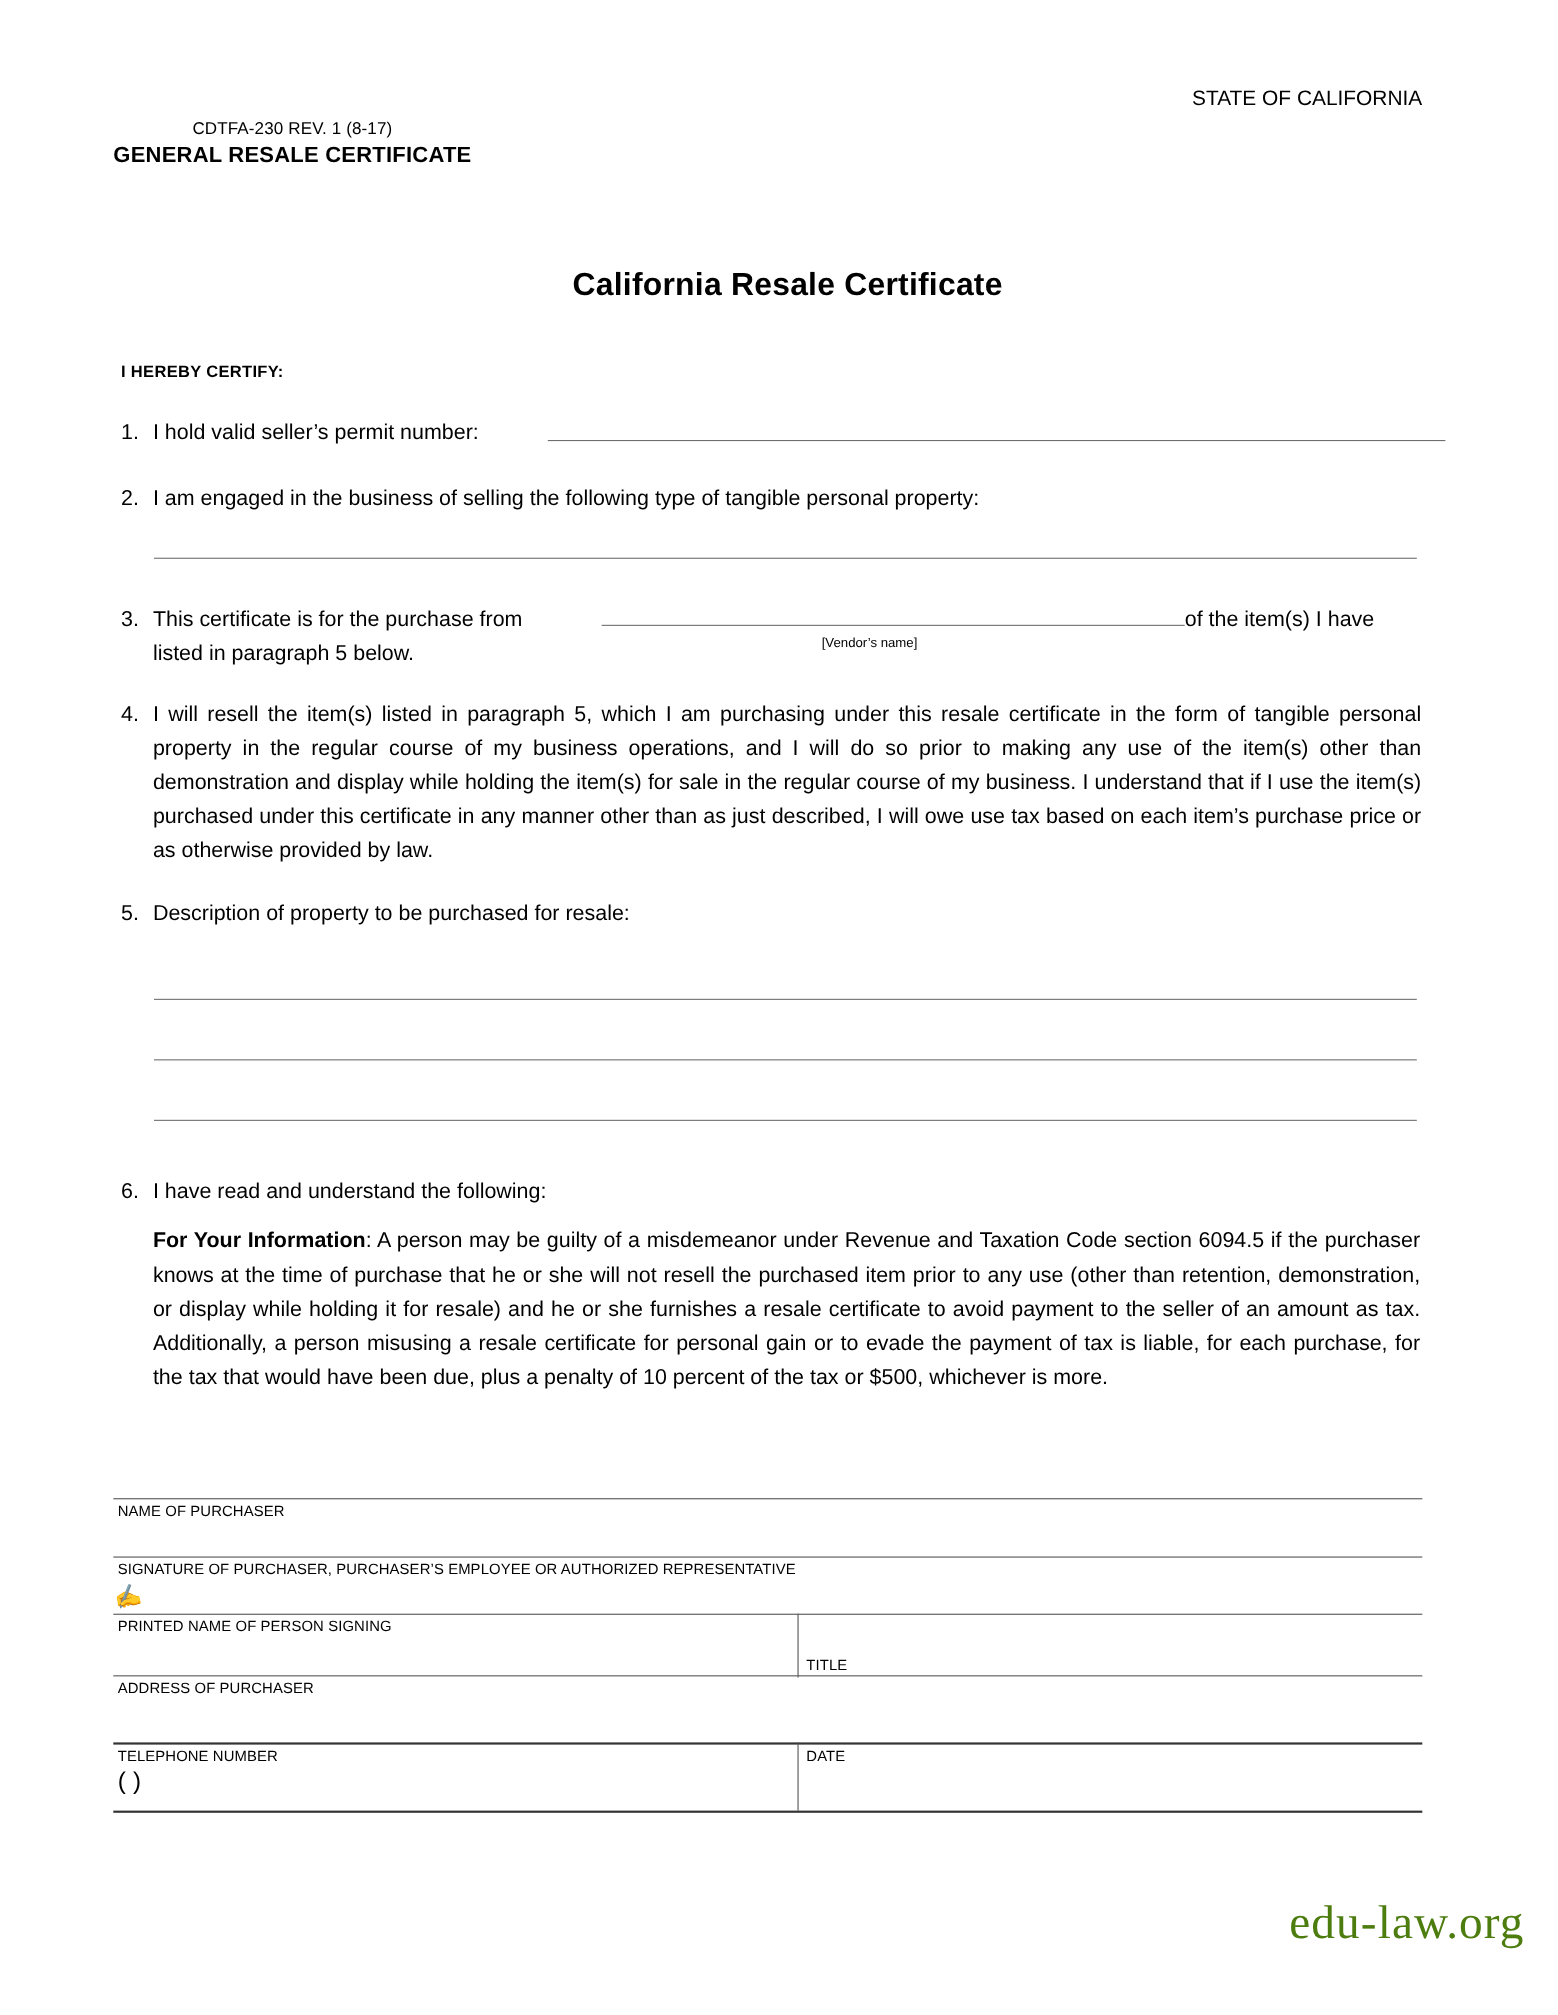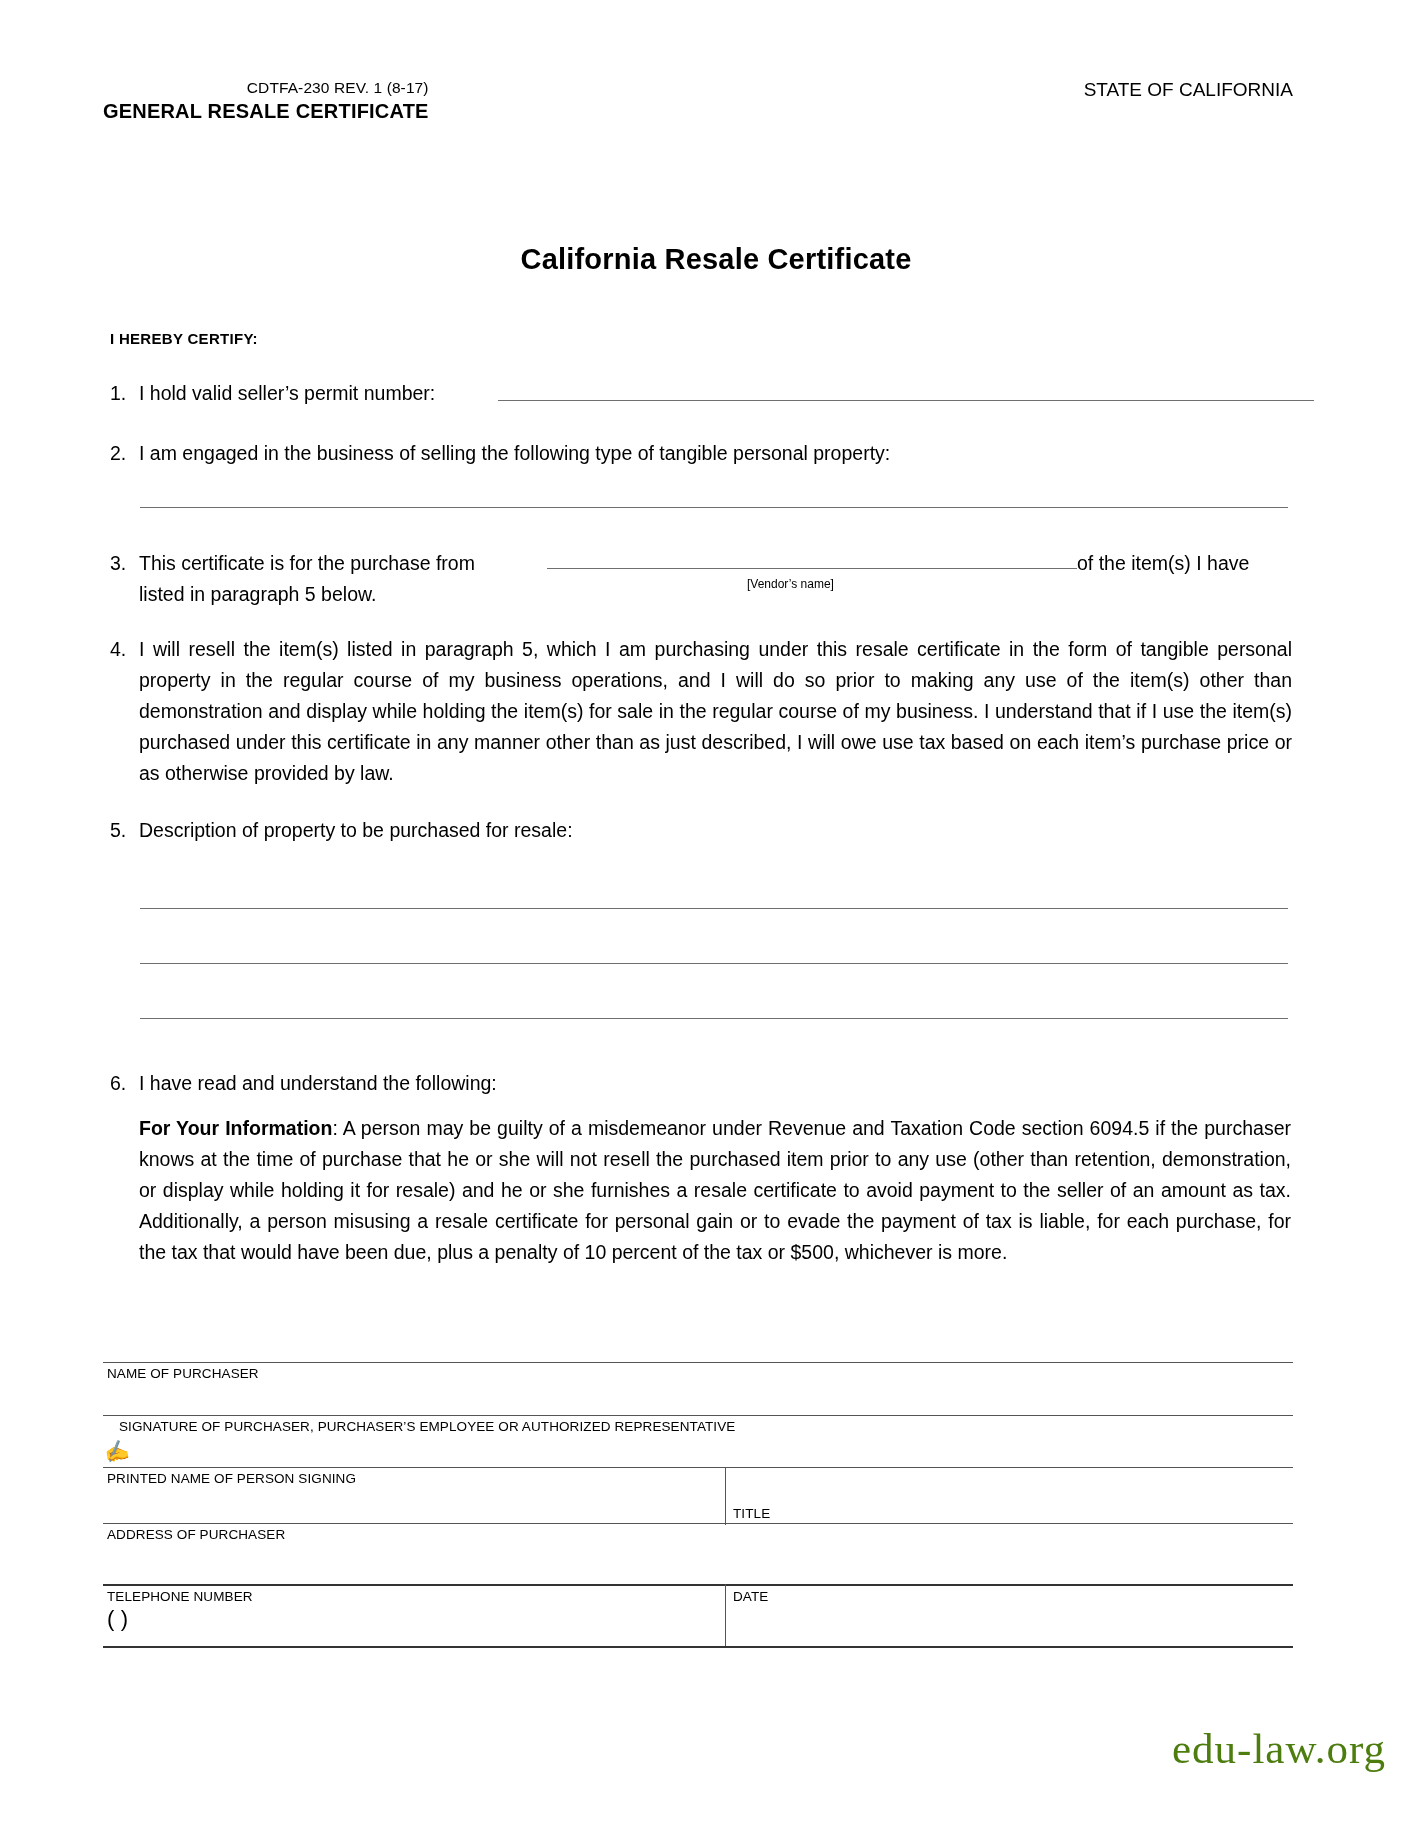--- a/index.html
+++ b/index.html
@@ -29,21 +29,21 @@
   
   .header {
     position: absolute;
     left: 103px;
     top: 78px;
     width: 1190px;
     display: flex;
     justify-content: space-between;
     align-items: flex-start;
   }
-  .header-left { text-align: right; }
+  .header-left { text-align: center; margin-top: 30px; }
   .form-code {
     font-size: 15.5px;
     line-height: 20px;
     letter-spacing: 0.1px;
     white-space: nowrap;
   }
   .form-name {
     font-size: 20px;
     font-weight: bold;
     line-height: 26px;
@@ -278,21 +278,21 @@
     <b>For Your Information</b><span>:</span><span>  A person may be guilty of a misdemeanor under Revenue and Taxation Code section 6094.5 if the purchaser knows at the time of purchase that he or she will not resell the purchased item prior to any use (other than retention, demonstration, or display while holding it for resale) and he or she furnishes a resale certificate to avoid payment to the seller of an amount as tax.  Additionally, a person misusing a resale certificate for personal gain or to evade the payment of tax is liable, for each purchase, for the tax that would have been due, plus a penalty of 10 percent of the tax or $500, whichever is more.</span>
   </div>
 
   <div class="sigblock">
 
     <div class="sig-hr" style="top:0px; width:1190px;"></div>
     <div class="sig-label" style="left:4px; top:3px;">NAME OF PURCHASER</div>
     <div style="position:absolute;left:4px;top:22px;width:1180px;height:28px;"></div>
 
     <div class="sig-hr" style="top:53px; width:1190px;"></div>
-    <div class="sig-label" style="left:16px; top:56px;text-align:center;">SIGNATURE OF PURCHASER, PURCHASER’S EMPLOYEE OR AUTHORIZED REPRESENTATIVE</div>
+    <div class="sig-label" style="left:4px; top:56px;text-align:center;">SIGNATURE OF PURCHASER, PURCHASER’S EMPLOYEE OR AUTHORIZED REPRESENTATIVE</div>
     <div style="position:absolute;left:4px;top:74px;width:1180px;height:30px;"></div>
     <div style="position:absolute;left:1px;top:80px;font-size:20px;line-height:20px;transform:rotate(-14deg);">✍</div>
 
     <div class="sig-hr" style="top:105px; width:1190px;"></div>
     <div class="sig-label" style="left:4px; top:108px;">PRINTED NAME OF PERSON SIGNING</div>
     <div style="position:absolute;left:4px;top:127px;width:610px;height:30px;"></div>
     <div class="vdiv" style="left:622px; top:105px; height:58px;"></div>
     <div class="sig-label" style="left:630px; top:108px;margin-top:35px;">TITLE</div>
     <div style="position:absolute;left:630px;top:127px;width:550px;height:30px;"></div>
 

